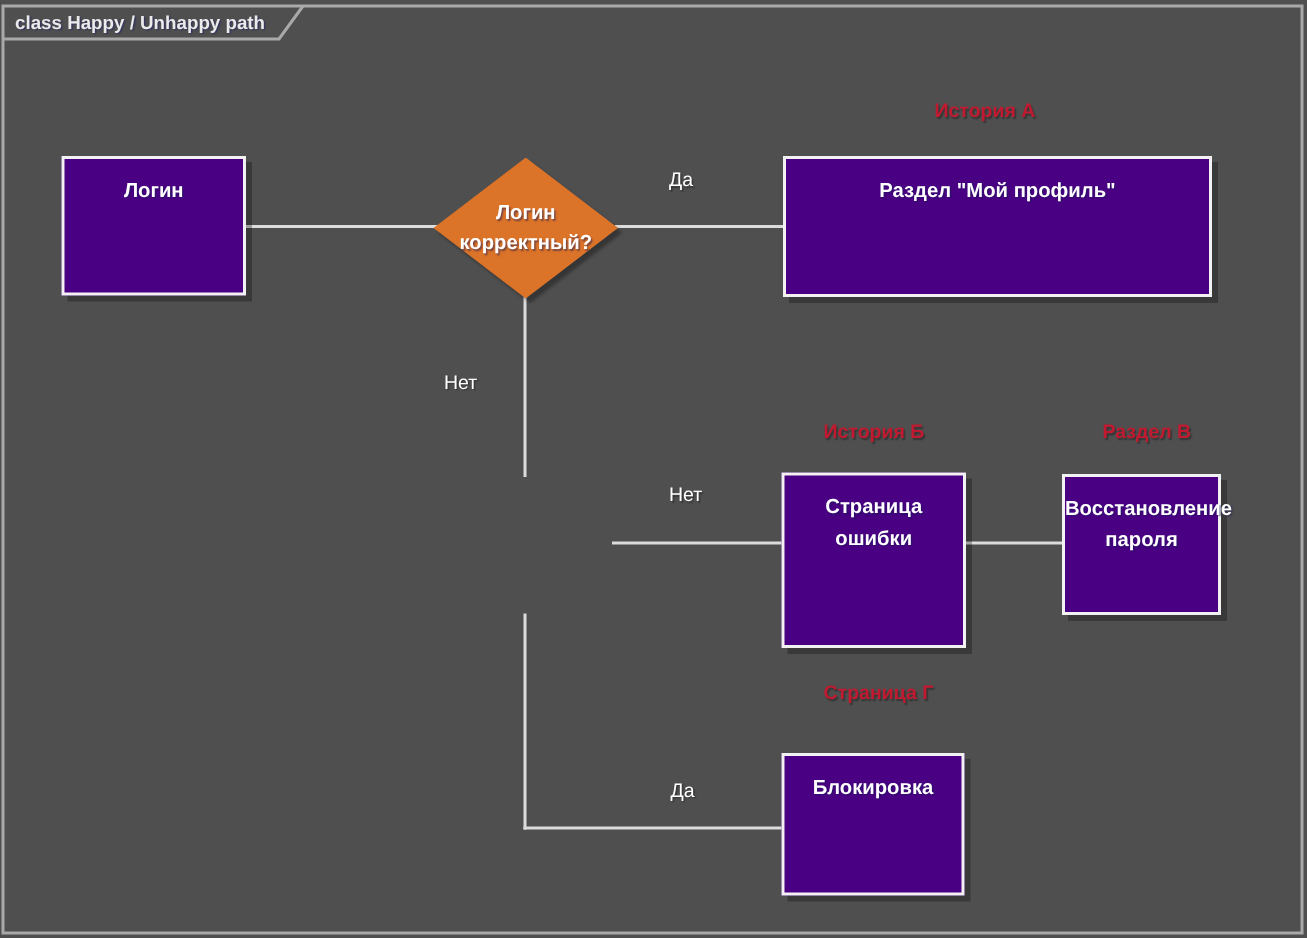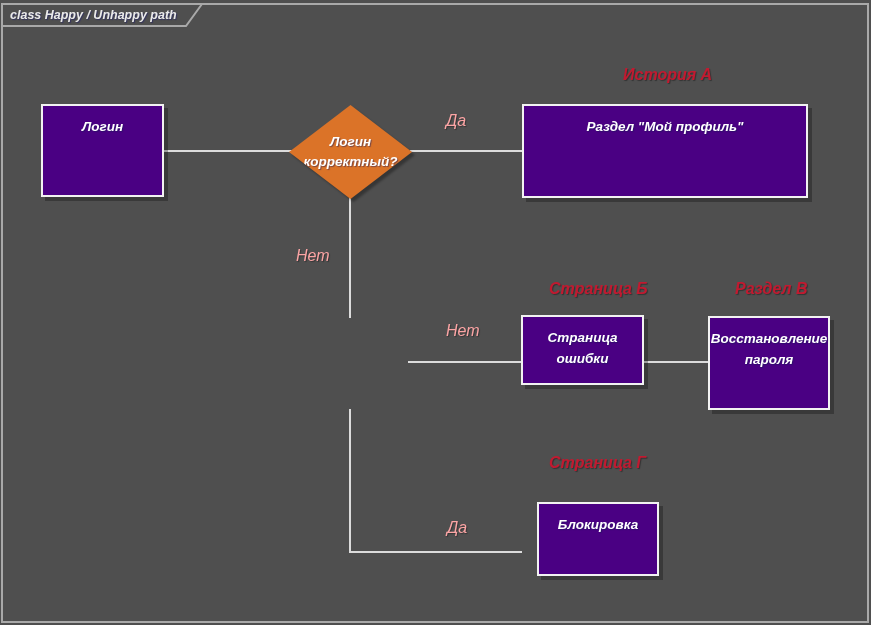--- a/index.html
+++ b/index.html
@@ -2,21 +2,20 @@
 <html><head>
 <meta charset="utf-8">
 <style>
   html,body{margin:0;padding:0;background:#4F4F4F;}
   .stage{
     position:relative;
     width:871px;height:625px;
     background:#4F4F4F;
     font-family:"Liberation Sans", sans-serif;
     overflow:hidden;
-    font-style:italic;
   }
   .frame{
     position:absolute;
     left:1px;top:3px;right:2px;bottom:2px;
     border:2px solid #A9A9A9;
   }
   .tab-svg{position:absolute;left:0;top:3px;}
   .tab-label{
     position:absolute;left:10px;top:8px;
     font-size:12.5px;font-weight:bold;color:#EAEAEA;
@@ -45,43 +44,43 @@
     width:100%;height:100%;
     background:#DB7328;
     clip-path:polygon(50% 0,100% 50%,50% 100%,0 50%);
     display:flex;flex-direction:column;align-items:center;justify-content:center;
     color:#FFFFFF;font-weight:bold;font-size:13.5px;line-height:1.45;
     text-align:center;
     text-shadow:1px 1px 1px rgba(25,25,90,0.5);
   }
   .edge-label{
     position:absolute;z-index:2;
-    color:#fca5a5;font-size:16px;
+    color:#ffffff;font-size:13px;
     white-space:nowrap;
     text-shadow:1px 1px 1px rgba(0,0,0,0.35);
   }
   .story-label{
     position:absolute;z-index:2;
-    color:#C11A30;font-size:16px;font-weight:bold;
+    color:#C11A30;font-size:13px;font-weight:bold;
     white-space:nowrap;
     text-shadow:1px 1px 1px rgba(0,0,0,0.35);
   }
   
   #conn-login-d1{left:164px;top:150px;width:128px;}
   #conn-d1-profile{left:410px;top:150px;width:112px;}
   #conn-d1-d2{left:349px;top:197px;height:121px;}
   #conn-d2-row{left:408px;top:361px;width:300px;}
   #conn-d2-down{left:349px;top:409px;height:144px;}
   #conn-down-block{left:349px;top:551px;width:173px;}
 
   #box-login{left:41px;top:104px;width:123px;height:93px;}
   #box-profile{left:522px;top:104px;width:286px;height:94px;}
-  #box-error{left:521px;top:315px;width:123px;height:70px;}
-  #box-recovery{left:708px;top:316px;width:122px;height:94px;}
-  #box-block{left:537px;top:502px;width:122px;height:74px;}
+  #box-error{left:521px;top:315px;width:123px;height:117px;}
+  #box-recovery{left:708px;top:316px;width:106px;height:94px;}
+  #box-block{left:521px;top:502px;width:122px;height:95px;}
 
   #d1{left:289px;top:105px;width:123px;height:94px;}
   #d2{left:288px;top:316px;width:123px;height:94px;}
 
   #edge-da-1{left:446px;top:112px;}
   #edge-net-1{left:296px;top:247px;}
   #edge-net-2{left:446px;top:322px;}
   #edge-da-2{left:447px;top:519px;}
 
   #story-a{left:623px;top:66px;}
@@ -107,21 +106,21 @@
   <div class="h-line" id="conn-d2-row"></div>
   <div class="v-line" id="conn-d2-down"></div>
   <div class="h-line" id="conn-down-block"></div>
 
   <div class="edge-label" id="edge-da-1">Да</div>
   <div class="edge-label" id="edge-net-1">Нет</div>
   <div class="edge-label" id="edge-net-2">Нет</div>
   <div class="edge-label" id="edge-da-2">Да</div>
 
   <div class="story-label" id="story-a">История А</div>
-  <div class="story-label" id="story-b">Страница Б</div>
+  <div class="story-label" id="story-b">История Б</div>
   <div class="story-label" id="story-v">Раздел В</div>
   <div class="story-label" id="story-g">Страница Г</div>
 
   <div class="box" id="box-login">
     <span>Логин</span>
   </div>
 
   <div class="box" id="box-profile">
     <span>Раздел "Мой профиль"</span>
   </div>

